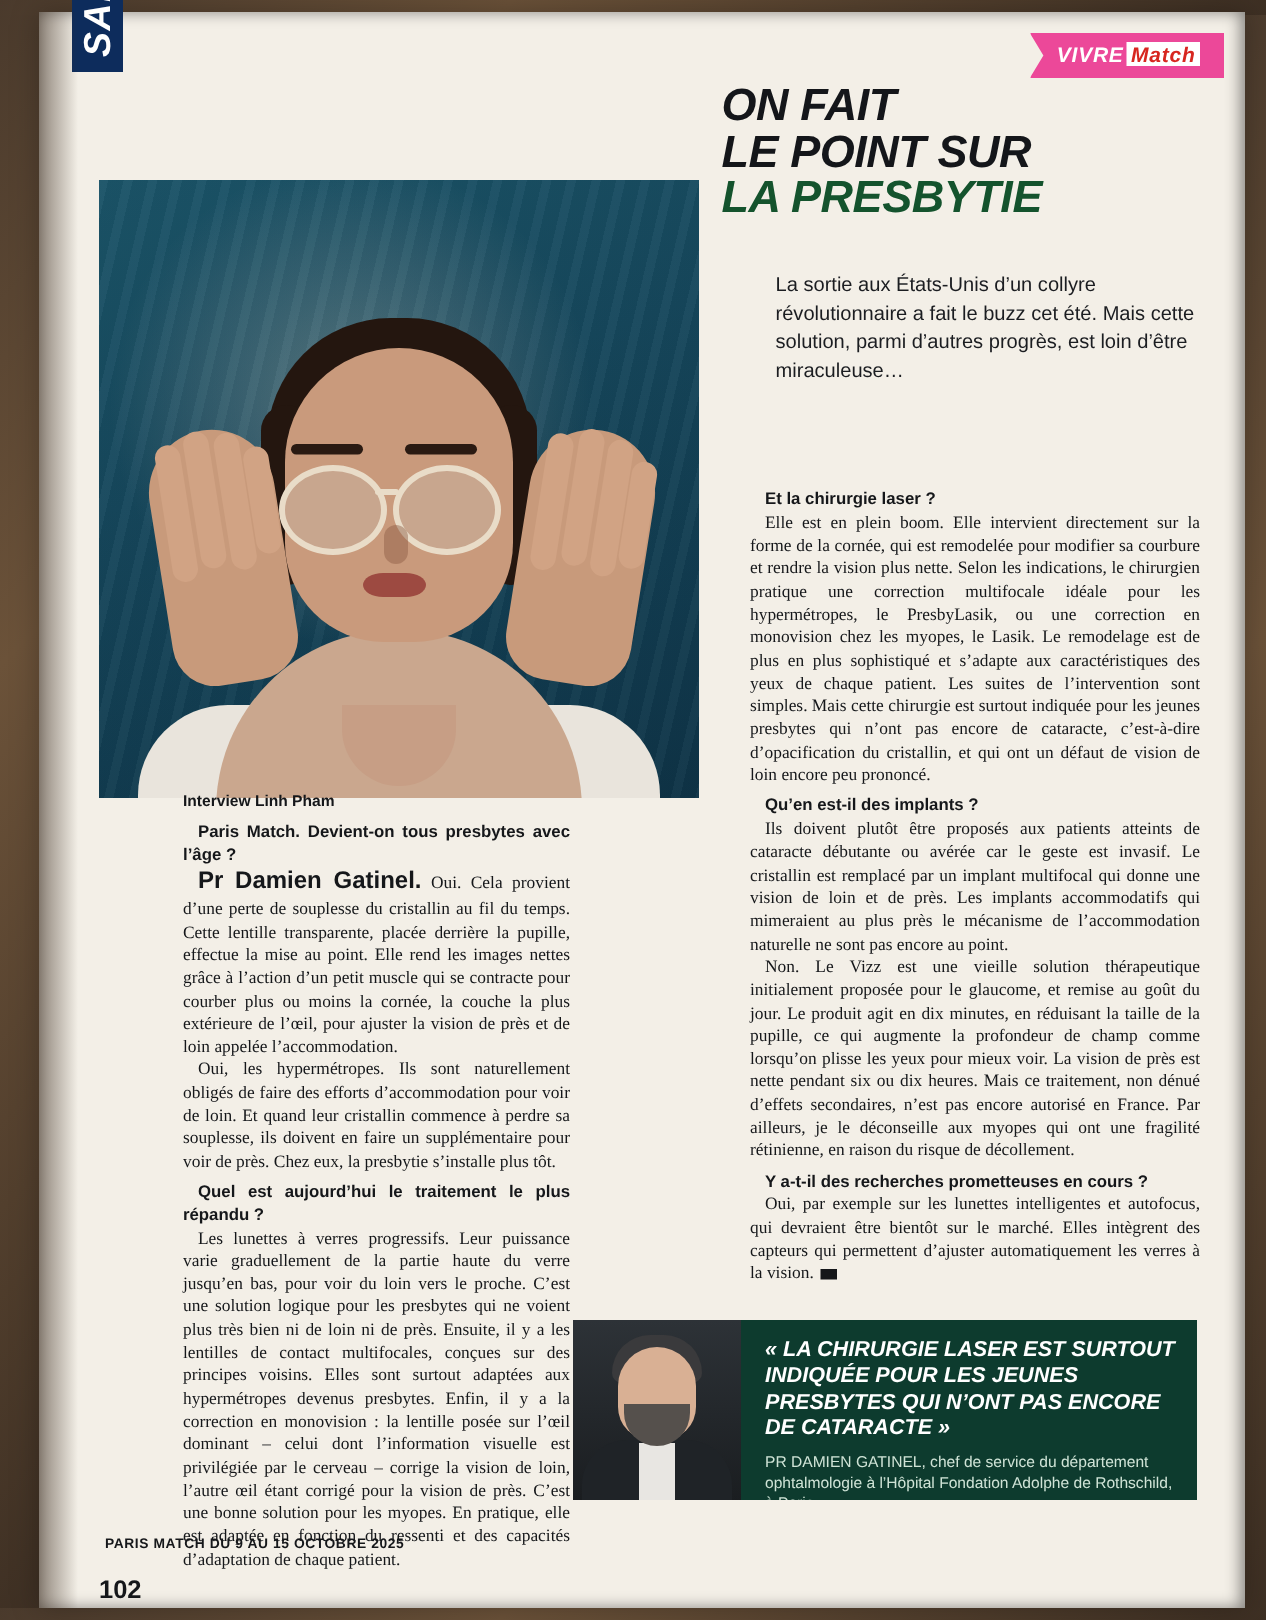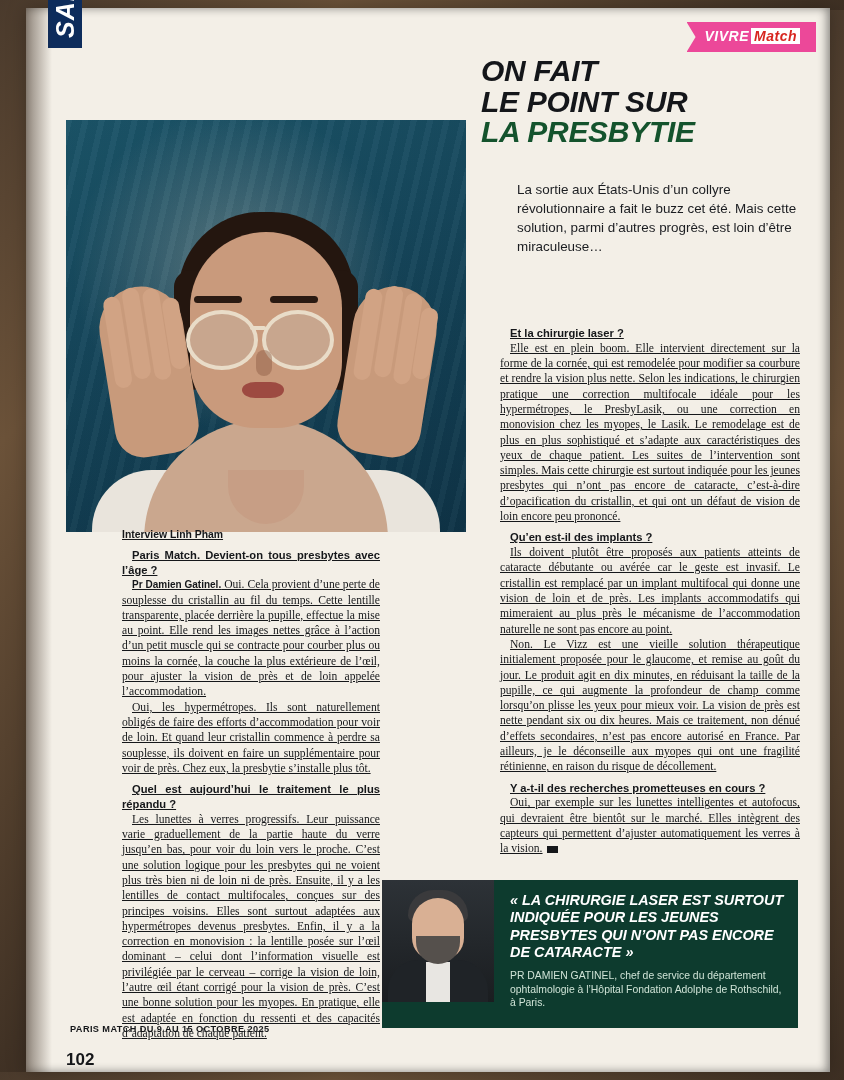--- a/index.html
+++ b/index.html
@@ -207,54 +207,53 @@
   .photo .hand .f4{ left:66px; top:16px; height:72px; }
 
   
   .col {
     position: absolute;
     font-family: "Liberation Serif", serif;
     font-size: 11.6px;
     line-height: 1.32;
     color: #15171a;
     text-align: justify;
-    text-decoration: underline;
   }
   .col p { margin: 0 0 0 0; text-indent: 10px; }
   .col .q {
     font-family: "Liberation Sans", sans-serif;
     font-weight: bold;
     font-size: 11.2px;
     text-indent: 10px;
     display: block;
     margin-top: 6px;
   }
   .col .lead-bold {
     font-family: "Liberation Sans", sans-serif;
     font-weight: bold;
-    font-size: 10px;
+    font-size: 16px;
   }
   .credit {
     font-family: "Liberation Sans", sans-serif;
     font-weight: bold;
     font-size: 10.4px;
     color: #15171a;
     margin-bottom: 4px;
   }
 
   #col-left  { left: 96px;  top: 520px; width: 258px; }
   #col-right { left: 474px; top: 318px; width: 300px; }
 
   
   .pullquote {
     position: absolute;
     left: 356px;
     top: 872px;
     width: 416px;
-    height: 148px;
+    height: 120px;
     background: #0d3b2e;
     display: flex;
     overflow: hidden;
   }
   .pq-photo {
     width: 112px;
     height: 122px;
     position: relative;
     background: linear-gradient(180deg,#2d3237,#1a1d20);
     overflow: hidden;

